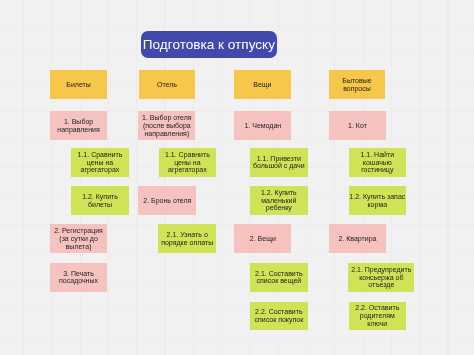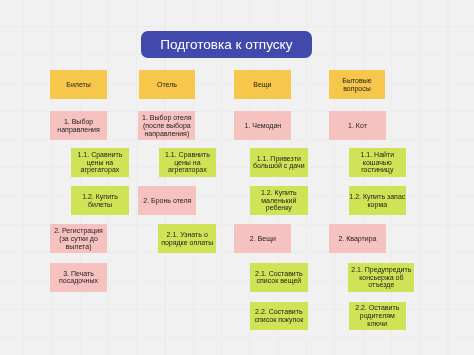--- a/index.html
+++ b/index.html
@@ -20,21 +20,21 @@
     opacity:0.72;
   }
   .column{position:absolute;left:0;top:0;width:0;height:0;}
   .note{position:absolute;display:flex;align-items:center;justify-content:center;
         text-align:center;color:#1d1d1d;box-sizing:border-box;padding:0 0.5px;
         font-size:7px;line-height:7.8px;}
   .note span{display:block;}
   .yellow{background:#f7c74b;}
   .pink{background:#f6c2c0;}
   .green{background:#d0e356;}
-  .title{position:absolute;left:140.9px;top:30.6px;width:171px;height:27.6px;
+  .title{position:absolute;left:140.9px;top:30.6px;width:136px;height:27.6px;
          background:#4249ac;color:#ffffff;border-radius:7px;font-size:13.6px;
          display:flex;align-items:center;justify-content:center;white-space:nowrap;}
 </style>
 </head>
 <body>
 
 <div id="board">
   <div id="grid"></div>
   <div class="title">
     <span>Подготовка к отпуску</span>

